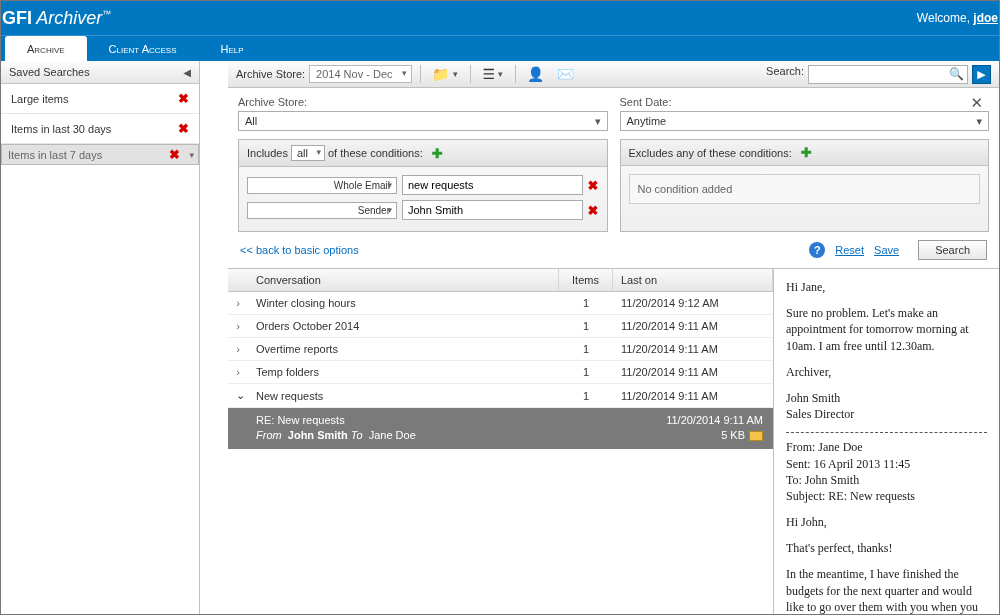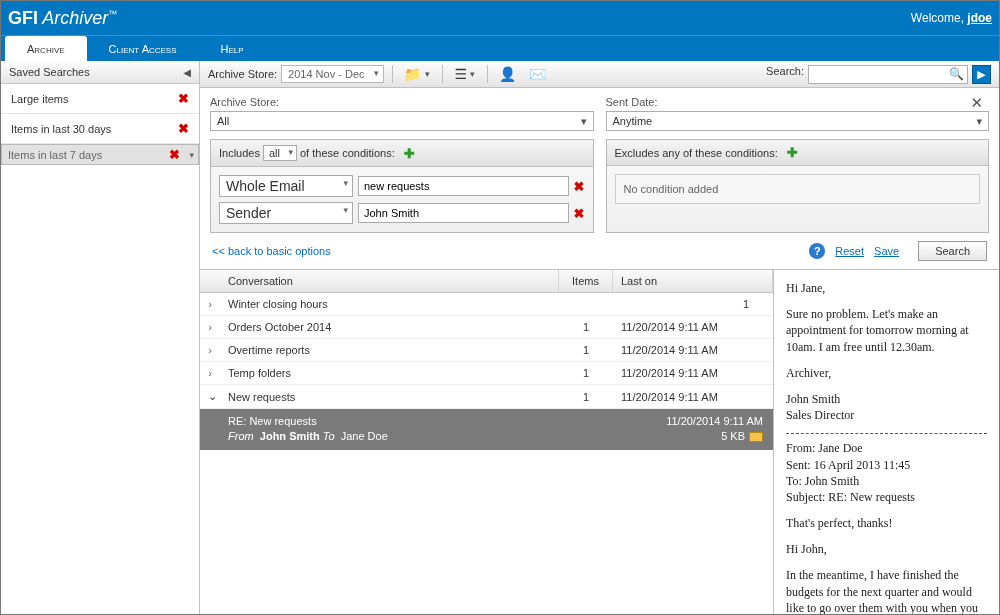--- a/index.html
+++ b/index.html
@@ -1,27 +1,27 @@
 <!DOCTYPE html>
 <html><head>
 <meta charset="utf-8">
 <style>
 * { margin:0; padding:0; box-sizing:border-box; }
 body { font-family: "Segoe UI", Tahoma, Arial, sans-serif; font-size:12px; color:#333; background:#fff; width:1000px; height:615px; overflow:hidden; border:1px solid #777; }
-.header { background:#0077c0; color:#fff; display:flex; align-items:center; justify-content:space-between; height:34px; padding:0 7px; }
+.header { background:#0077c0; color:#fff; display:flex; align-items:center; justify-content:space-between; height:34px; padding:0 1px; }
 .logo { font-size:18px; font-style:italic; }
 .logo b { font-weight:bold; font-style:normal; }
 .welcome { font-size:12px; }
 .welcome a { color:#fff; text-decoration:underline; font-weight:bold; }
 
 .tabbar { background:#0077c0; padding:0 12px 0 4px; border-top:1px solid rgba(255,255,255,0.2); display:flex; }
 .tab { padding:7px 22px 6px 22px; color:#fff; font-size:11px; cursor:pointer; font-variant:small-caps; }
 .tab.active { background:#fff; color:#333; border-top-left-radius:3px; border-top-right-radius:3px; }
 
-.main { display:flex; height:calc(615px - 34px - 28px); }
+.main { display:flex; height:calc(615px - 34px - 28px);gap:28px; }
 .sidebar { width:199px; border-right:1px solid #c0c0c0; display:flex; flex-direction:column; }
 .ss-head { background:linear-gradient(#fdfdfd,#e6e6e6); padding:5px 8px; border-bottom:1px solid #c5c5c5; display:flex; justify-content:space-between; align-items:center; font-size:11px; }
 .ss-arrow { font-size:10px; color:#555; cursor:pointer; }
 .ss-item { padding:7px 10px; border-bottom:1px solid #e6e6e6; display:flex; justify-content:space-between; align-items:center; font-size:11px; cursor:pointer; }
 .ss-item.sel { background:#e1e1e1; }
 .x-red { color:#d40000; font-weight:bold; font-size:13px; cursor:pointer; }
 
 .content { flex:1; display:flex; flex-direction:column; }
 .toolbar { background:linear-gradient(#fdfdfd,#e4e4e4); border-bottom:1px solid #c0c0c0; padding:3px 8px; display:flex; align-items:center; gap:4px; font-size:11px; }
 .sel { border:1px solid #b8b8b8; background:#fff; padding:2px 18px 2px 6px; font-size:11px; cursor:pointer; position:relative; color:#666;}
@@ -43,21 +43,21 @@
 .close-x { position:absolute; right:16px; top:6px; font-size:15px; color:#555; cursor:pointer; }
 
 .condrow { display:flex; gap:12px; padding:0 10px 2px 10px;}
 .condbox { flex:1; border:1px solid #b8b8b8; background:linear-gradient(#fafafa,#efefef); }
 .cond-hd { background:linear-gradient(#f5f5f5,#e0e0e0); padding:5px 8px; font-size:11px; border-bottom:1px solid #c0c0c0; display:flex; align-items:center; gap:3px;}
 .cond-hd .mini { border:1px solid #aaa; background:#fff; padding:1px 16px 1px 5px; position:relative; font-size:11px; }
 .cond-hd .mini::after{content:"▾"; position:absolute; right:3px; font-size:9px; color:#666;}
 .plus { color:#2a9b2a; font-weight:bold; font-size:13px; margin-left:6px; cursor:pointer;}
 .cond-body { padding:8px; min-height:64px; display:flex; flex-direction:column; gap:5px;}
 .crow { display:flex; align-items:center; gap:5px;}
-.crow .csel { border:1px solid #aaa; background:#fff; padding:2px 6px; width:134px; font-size:14px; position:relative; cursor:pointer;}
+.crow .csel { border:1px solid #aaa; background:#fff; padding:2px 6px; width:150px; font-size:10px; position:relative; cursor:pointer;text-align:right;}
 .crow .csel::after{content:"▾"; position:absolute; right:4px; font-size:9px; color:#666;}
 .crow input { flex:1; border:1px solid #aaa; padding:2px 5px; font-size:11px; height:20px;}
 .nocond { border:1px solid #ccc; background:#f7f7f7; padding:8px; color:#666; font-size:11px;}
 
 .adv-foot{ display:flex; align-items:center; padding:6px 12px 8px 12px; font-size:11px;}
 .backlink { color:#036dc0; cursor:pointer;}
 .adv-foot .right { margin-left:auto; display:flex; align-items:center; gap:10px;}
 .help-ic { width:16px; height:16px; border-radius:50%; background:#2a7ad2; color:#fff; display:flex; align-items:center; justify-content:center; font-size:11px; font-weight:bold;}
 .lnk { color:#036dc0; text-decoration:underline; cursor:pointer;}
 .srch-btn { border:1px solid #9a9a9a; background:linear-gradient(#fff,#e7e7e7); padding:3px 16px; font-size:11px; cursor:pointer;margin-left:9px;}
@@ -202,20 +202,21 @@
         <div class="grid-hd">
           <div class="gh c1"></div>
           <div class="gh c2">Conversation</div>
           <div class="gh c3">Items</div>
           <div class="gh c4">Last on</div>
         </div>
         <div class="grow">
             <div class="gc c1">›</div>
             <div class="gc c2">Winter closing hours</div>
             <div class="gc c3">1</div>
+            <div class="gc c4">11/20/2014 9:12 AM</div>
           </div>
         <div class="grow">
             <div class="gc c1">›</div>
             <div class="gc c2">Orders October 2014</div>
             <div class="gc c3">1</div>
             <div class="gc c4">11/20/2014 9:11 AM</div>
           </div>
         <div class="grow">
             <div class="gc c1">›</div>
             <div class="gc c2">Overtime reports</div>
@@ -251,21 +252,21 @@
         <p>Hi Jane,</p>
         <p>Sure no problem. Let's make an appointment for tomorrow morning at 10am. I am free until 12.30am.</p>
         <p>Archiver,</p>
         <p style="margin-bottom:0">John Smith</p>
         <p>Sales Director</p>
         <div class="divline"></div>
         <p style="margin-bottom:0">From: Jane Doe</p>
         <p style="margin-bottom:0">Sent: 16 April 2013 11:45</p>
         <p style="margin-bottom:0">To: John Smith</p>
         <p>Subject: RE: New requests</p>
+        <p>Hi John,</p>
         <p>That's perfect, thanks!</p>
-        <p>Hi John,</p>
         <p>In the meantime, I have finished the budgets for the next quarter and would like to go over them with you when you have some time.</p>
 
       </div>
     </div>
 
   </div>
 </div>
 
 </body></html>

